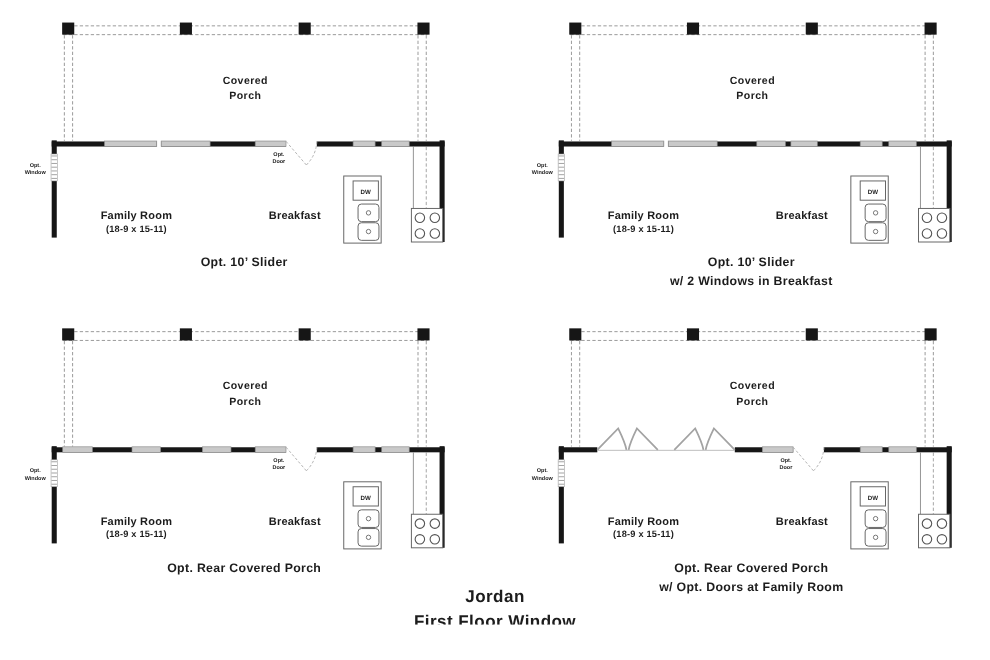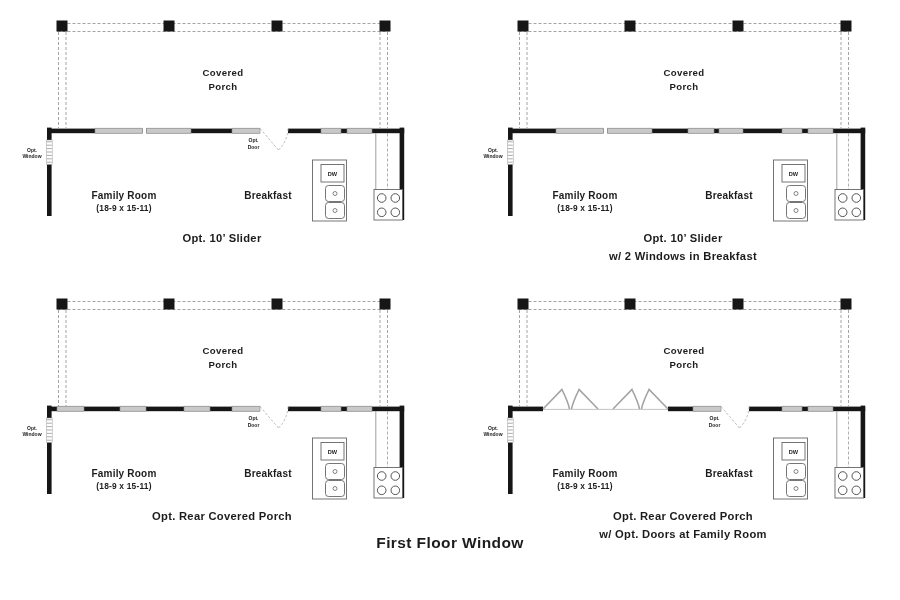--- a/index.html
+++ b/index.html
@@ -235,15 +235,16 @@
       <circle cx="381.7" cy="212.3" r="4.3" fill="#ffffff" stroke="#555" stroke-width="1"></circle>
       <circle cx="395.3" cy="212.3" r="4.3" fill="#ffffff" stroke="#555" stroke-width="1"></circle>
       <text x="124" y="199" text-anchor="middle" fill="#1c1c1c" style="font-weight:700;font-size:10px;letter-spacing:0.2px">Family Room</text>
       <text x="124" y="210.5" text-anchor="middle" fill="#1c1c1c" style="font-weight:700;font-size:8.4px;letter-spacing:0.2px">(18-9 x 15-11)</text>
       <text x="268" y="199" text-anchor="middle" fill="#1c1c1c" style="font-weight:700;font-size:10px;letter-spacing:0.2px">Breakfast</text>
       <text x="222" y="242" text-anchor="middle" fill="#1c1c1c" style="font-weight:700;font-size:11.2px;letter-spacing:0.3px">Opt. Rear Covered Porch</text>
       <text x="222" y="259.5" text-anchor="middle" fill="#1c1c1c" style="font-weight:700;font-size:11.2px;letter-spacing:0.3px">w/ Opt. Doors at Family Room</text>
     </svg>
 
   <div class="sheet-title">
+    <div>Jordan</div>
     <div>First Floor Window</div>
   </div>
 </div>
 
 </body></html>

